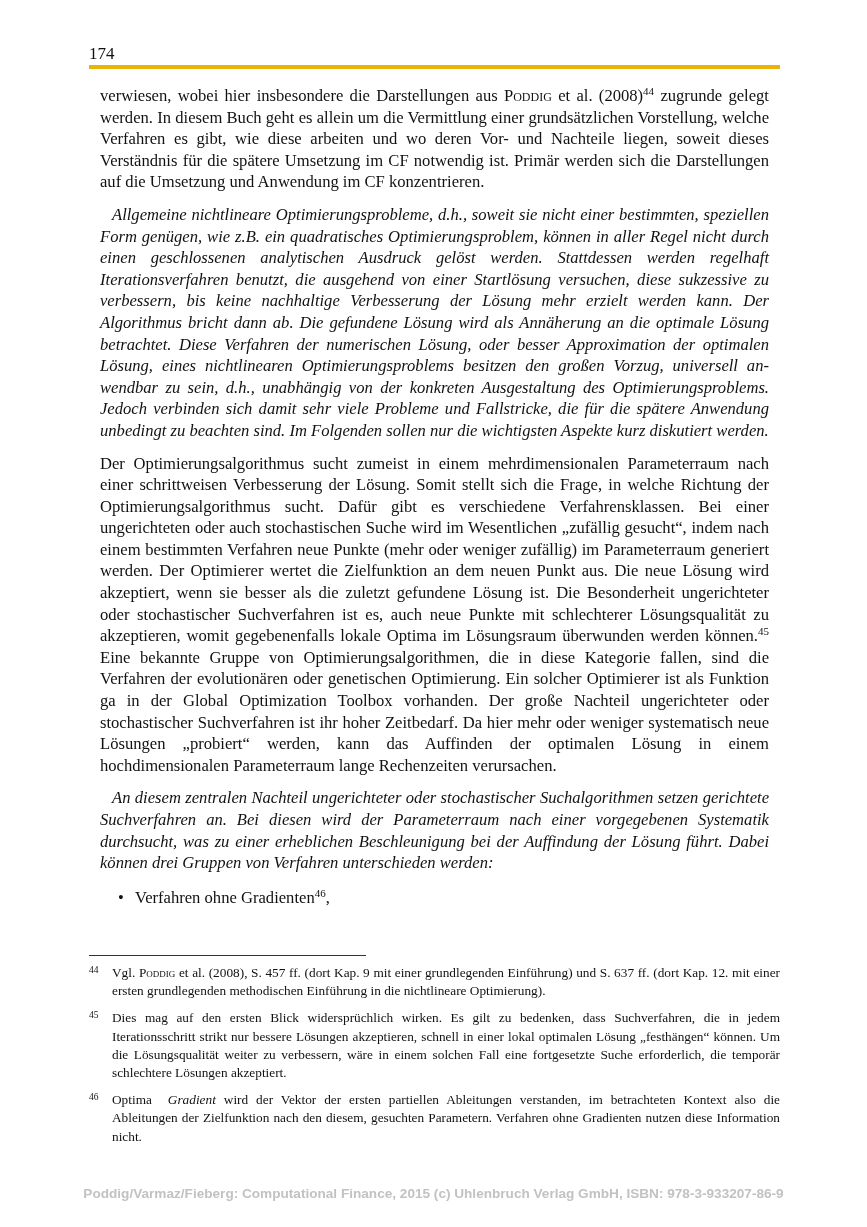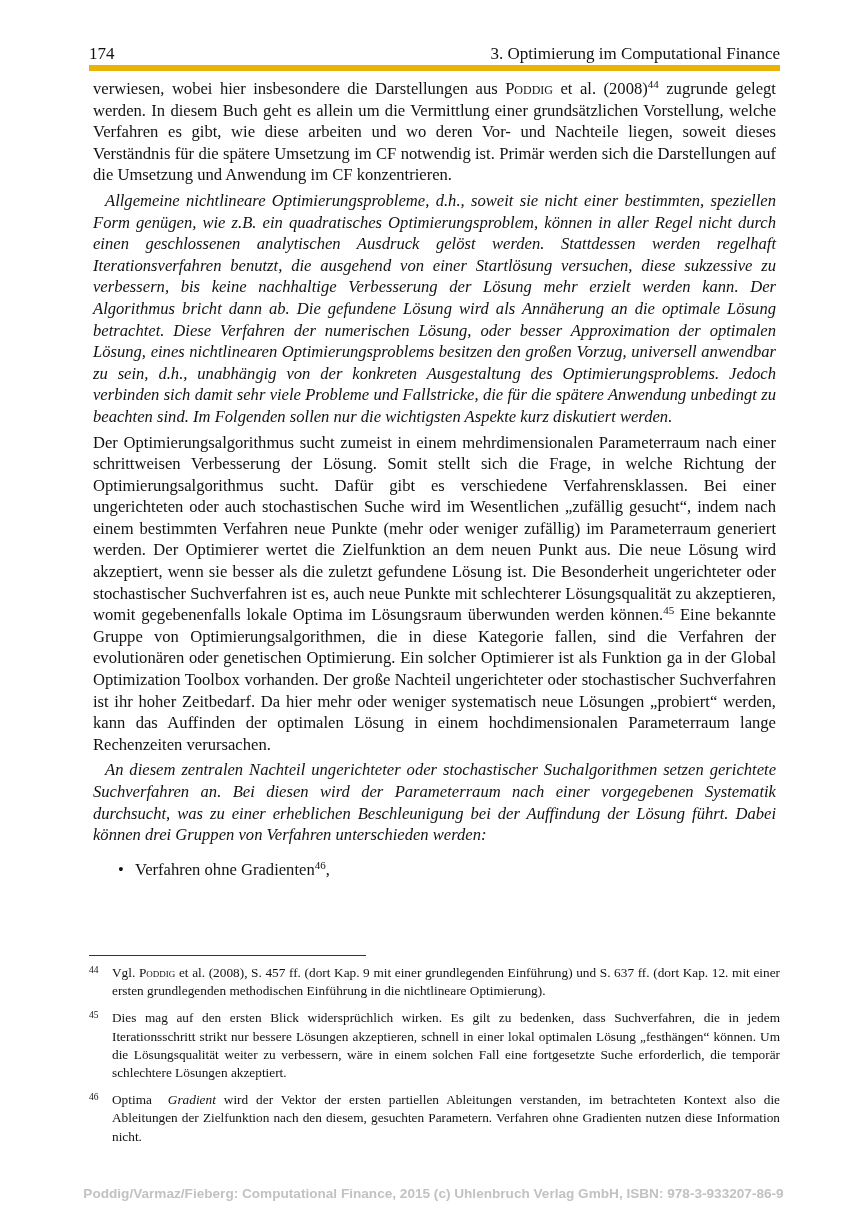--- a/index.html
+++ b/index.html
@@ -1,22 +1,22 @@
 <!DOCTYPE html>
 <html><head>
 <meta charset="utf-8">
 <style>
   html, body { margin: 0; padding: 0; background: #ffffff; }
   body { width: 867px; height: 1227px; position: relative; overflow: hidden; color: #111; font-family: "Liberation Serif", "DejaVu Serif", serif; }
   .page { position: absolute; left: 89px; top: 0; width: 691px; }
-  .header { position: absolute; top: 44px; left: 0; width: 691px; height: 21px; border-bottom: 6px solid #eab308; font-size: 17px; line-height: 20px; }
+  .header { position: absolute; top: 44px; left: 0; width: 691px; height: 21px; border-bottom: 4px solid #eab308; font-size: 17px; line-height: 20px; }
   .header .pnum { position: absolute; left: 0; top: 0; }
   .header .running { position: absolute; right: 0; top: 0; }
   .body { position: absolute; top: 74px; left: 0; width: 691px; font-size: 16.6px; line-height: 21.6px; }
-  .body p { margin: 4px; text-align: justify; hyphens: manual; }
+  .body p { margin: 11px; text-align: justify; hyphens: manual; }
   .body p.indent { text-indent: 12px; font-style: italic; }
   .sc { font-variant: small-caps; }
   sup { font-size: 11px; line-height: 0; vertical-align: 6px; }
   .heading { font-weight: bold; margin: 25px 0 15px 0 !important; }
   .bullet-list { margin: 13px 0 0 0; padding: 0; list-style: none; }
   .bullet-list li { position: relative; padding-left: 46px; }
   .bullet-list li .dot { position: absolute; left: 29px; top: 0; }
   .fn-rule { position: absolute; left: 0; top: 955px; width: 277px; border-top: 1px solid #333; }
   .footnotes { position: absolute; top: 964px; left: 0; width: 691px; font-size: 13.3px; line-height: 18.2px; }
   .fn { position: relative; padding-left: 23px; text-align: justify; margin-bottom: 9px; }
@@ -24,21 +24,20 @@
   .watermark { position: absolute; top: 1186px; left: 0; width: 867px; text-align: center; font-family: "Liberation Sans", "DejaVu Sans", sans-serif; font-size: 13.6px; color: #c2c2c2; font-weight: bold; }
   em { font-style: italic; margin-left: 8px; }
 </style>
 </head>
 <body>
 
 <div class="page">
 
   <div class="header">
     <span class="pnum">174</span>
-    <span class="running">3. Optimierung im Computational Finance</span>
   </div>
 
   <div class="body">
     <p><span>verwiesen, wobei hier insbesondere die Darstellungen aus </span><span class="sc">Poddig</span><span> et al. (2008)</span><sup>44</sup><span> zugrunde gelegt werden. In diesem Buch geht es allein um die Vermittlung einer grundsätzlichen Vorstellung, welche Verfahren es gibt, wie diese arbeiten und wo deren Vor- und Nachteile liegen, soweit dieses Verständnis für die spätere Umsetzung im CF notwendig ist. Primär werden sich die Darstellungen auf die Umsetzung und Anwendung im CF konzentrieren.</span></p>
 
     <p class="indent">Allgemeine nichtlineare Optimierungsprobleme, d.h., soweit sie nicht einer bestimmten, spezi­ellen Form genügen, wie z.B. ein quadratisches Optimierungsproblem, können in aller Regel nicht durch einen geschlossenen analytischen Ausdruck gelöst werden. Stattdessen werden regelhaft Iterationsverfahren benutzt, die ausgehend von einer Startlösung versuchen, diese sukzessive zu verbessern, bis keine nachhaltige Verbesserung der Lösung mehr erzielt werden kann. Der Algorithmus bricht dann ab. Die gefundene Lösung wird als Annäherung an die optimale Lösung betrachtet. Diese Verfahren der numerischen Lösung, oder besser Approximation der optimalen Lösung, eines nichtlinearen Optimierungsproblems besitzen den großen Vorzug, universell an­wendbar zu sein, d.h., unabhängig von der konkreten Ausgestaltung des Optimierungsproblems. Jedoch verbinden sich damit sehr viele Probleme und Fallstricke, die für die spätere Anwendung unbedingt zu beachten sind. Im Folgenden sollen nur die wichtigsten Aspekte kurz diskutiert werden.</p>
 
 
     <p><span>Der Optimierungsalgorithmus sucht zumeist in einem mehrdimensionalen Parameterraum nach einer schrittweisen Verbesserung der Lösung. Somit stellt sich die Frage, in welche Richtung der Optimierungsalgorithmus sucht. Dafür gibt es verschiedene Verfahrensklassen. Bei einer ungerichteten oder auch stochastischen Suche wird im Wesentlichen „zufällig gesucht“, indem nach einem bestimmten Verfahren neue Punkte (mehr oder weniger zufällig) im Parameterraum generiert werden. Der Optimierer wertet die Zielfunktion an dem neuen Punkt aus. Die neue Lösung wird akzeptiert, wenn sie besser als die zuletzt gefundene Lösung ist. Die Besonderheit ungerichteter oder stochastischer Suchverfahren ist es, auch neue Punkte mit schlechterer Lö­sungsqualität zu akzeptieren, womit gegebenenfalls lokale Optima im Lösungsraum überwunden werden können.</span><sup>45</sup><span> Eine bekannte Gruppe von Optimierungsalgorithmen, die in diese Kategorie fallen, sind die Verfahren der evolutionären oder genetischen Optimierung. Ein solcher Optimierer ist als Funktion ga in der Global Optimization Toolbox vorhanden. Der große Nachteil unge­richteter oder stochastischer Suchverfahren ist ihr hoher Zeitbedarf. Da hier mehr oder weniger systematisch neue Lösungen „probiert“ werden, kann das Auffinden der optimalen Lösung in einem hochdimensionalen Parameterraum lange Rechenzeiten verursachen.</span></p>
 

